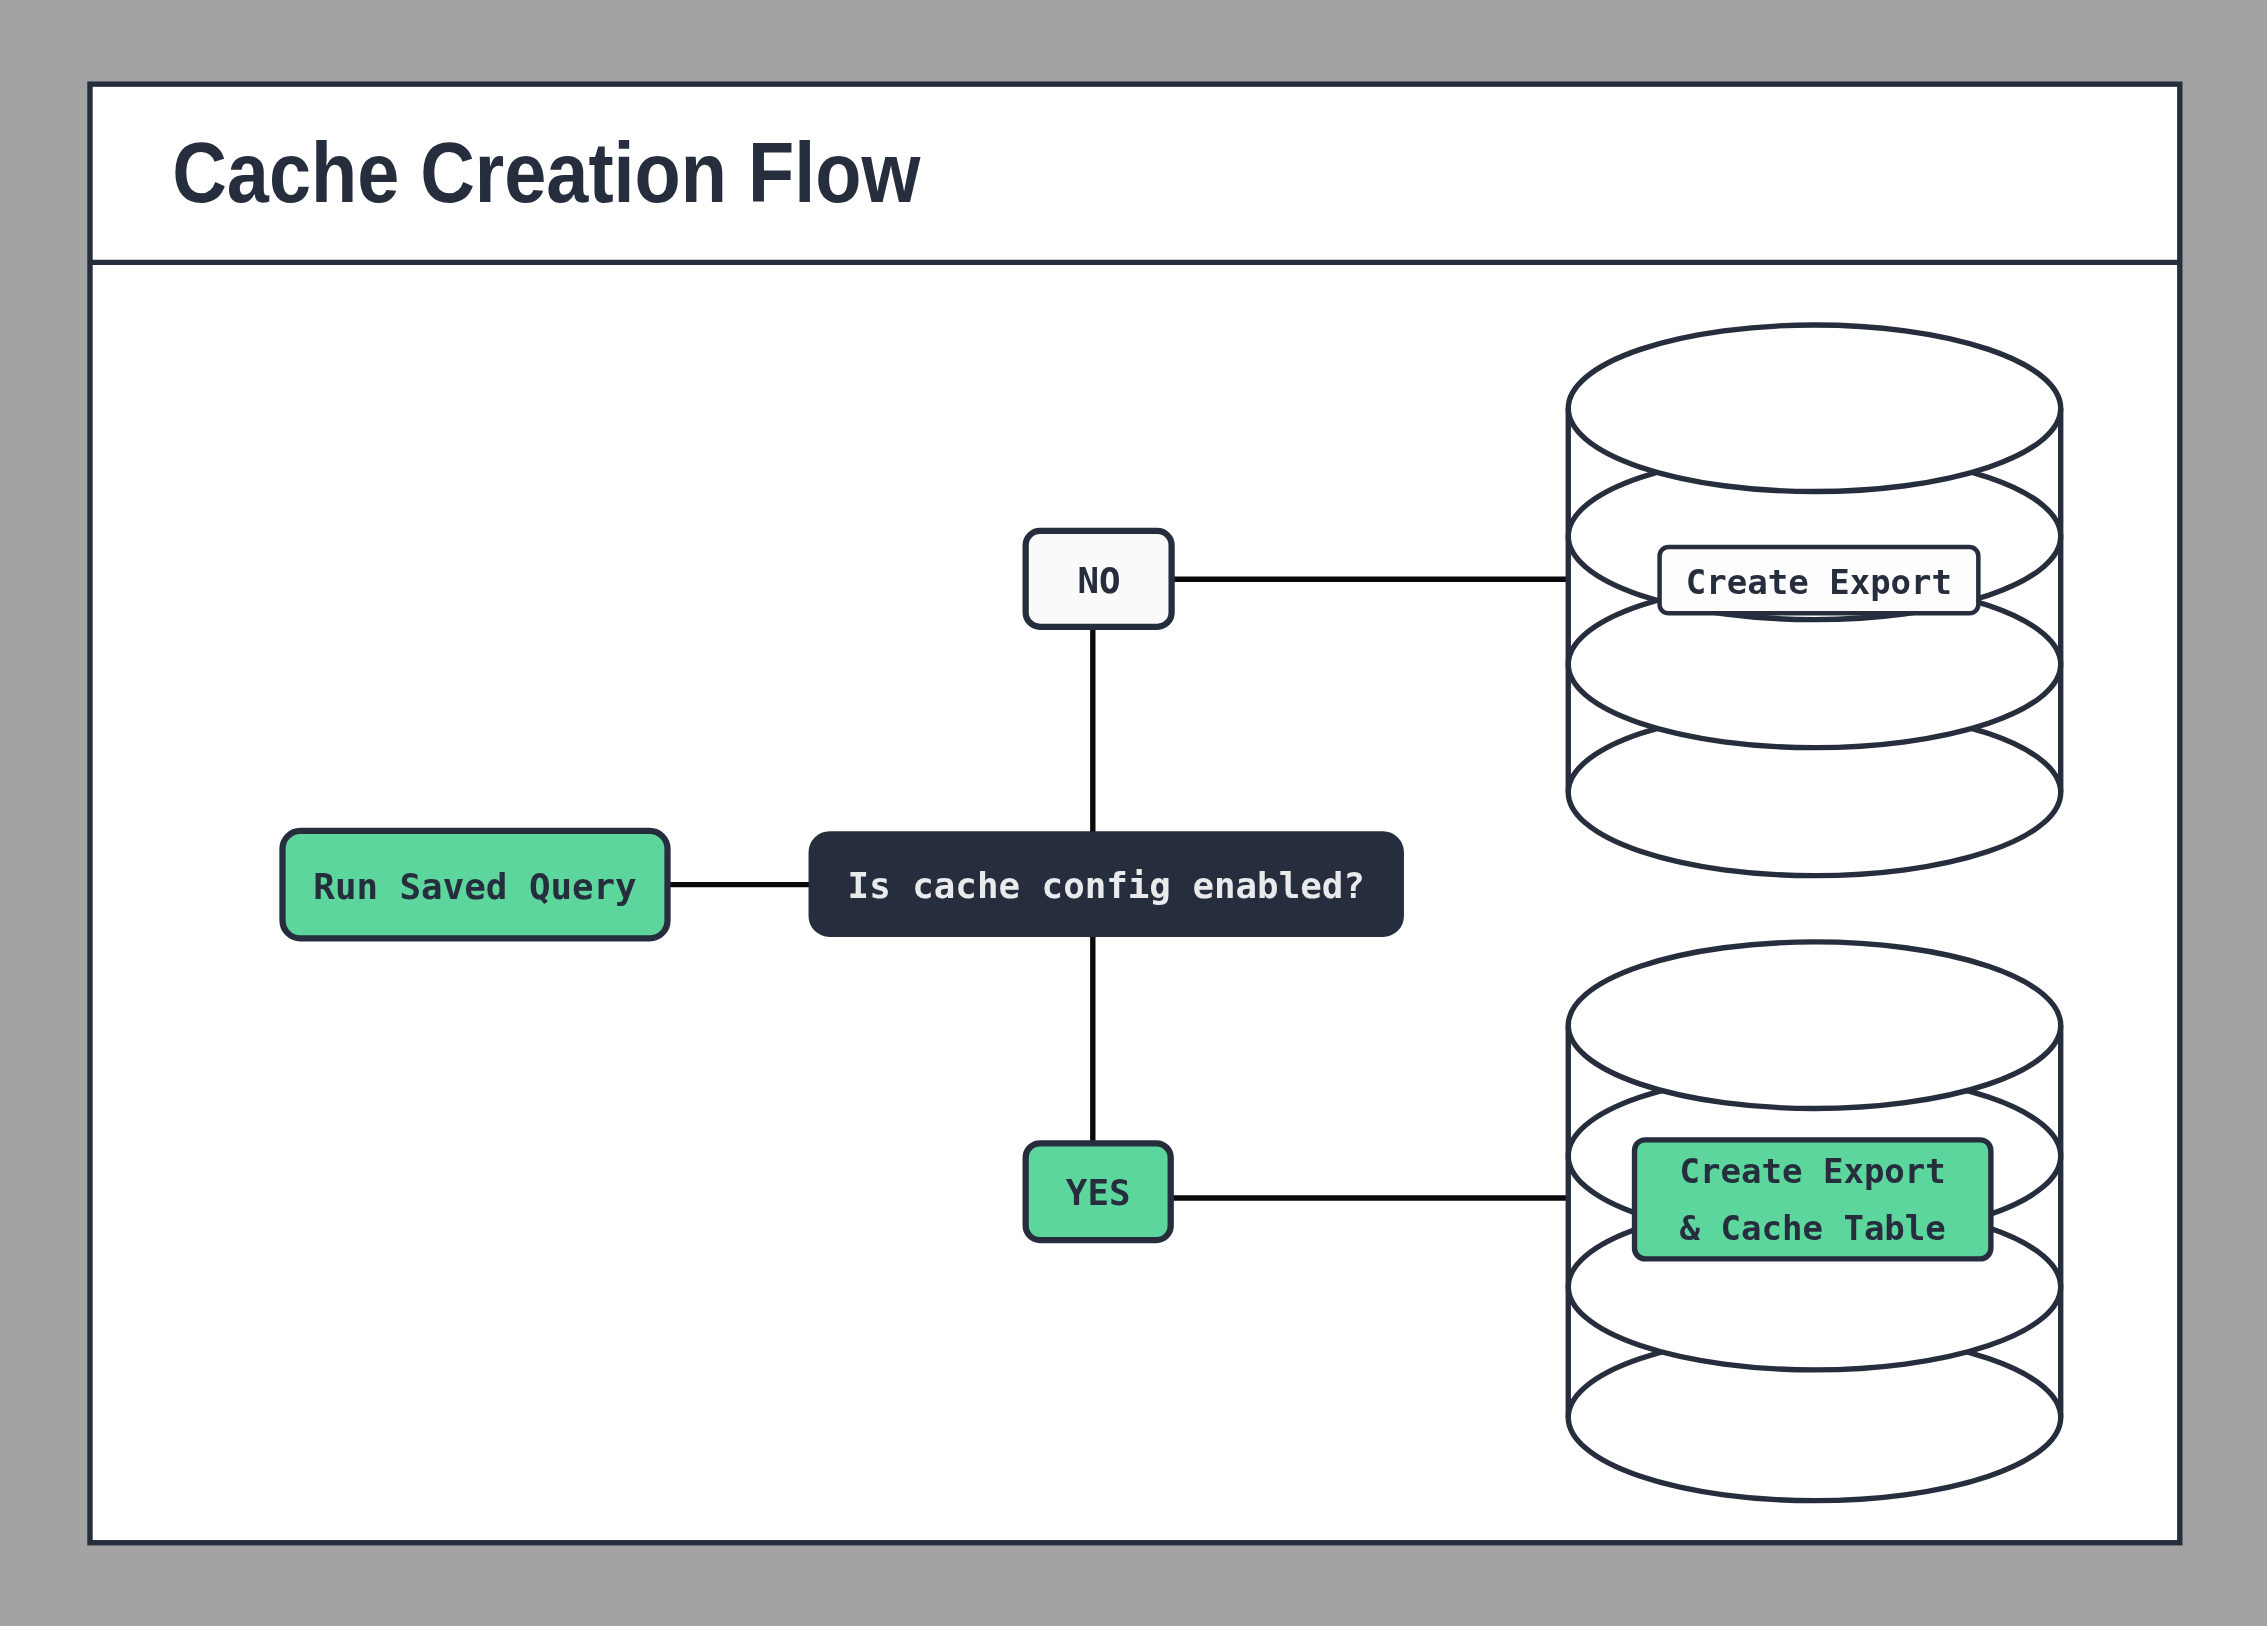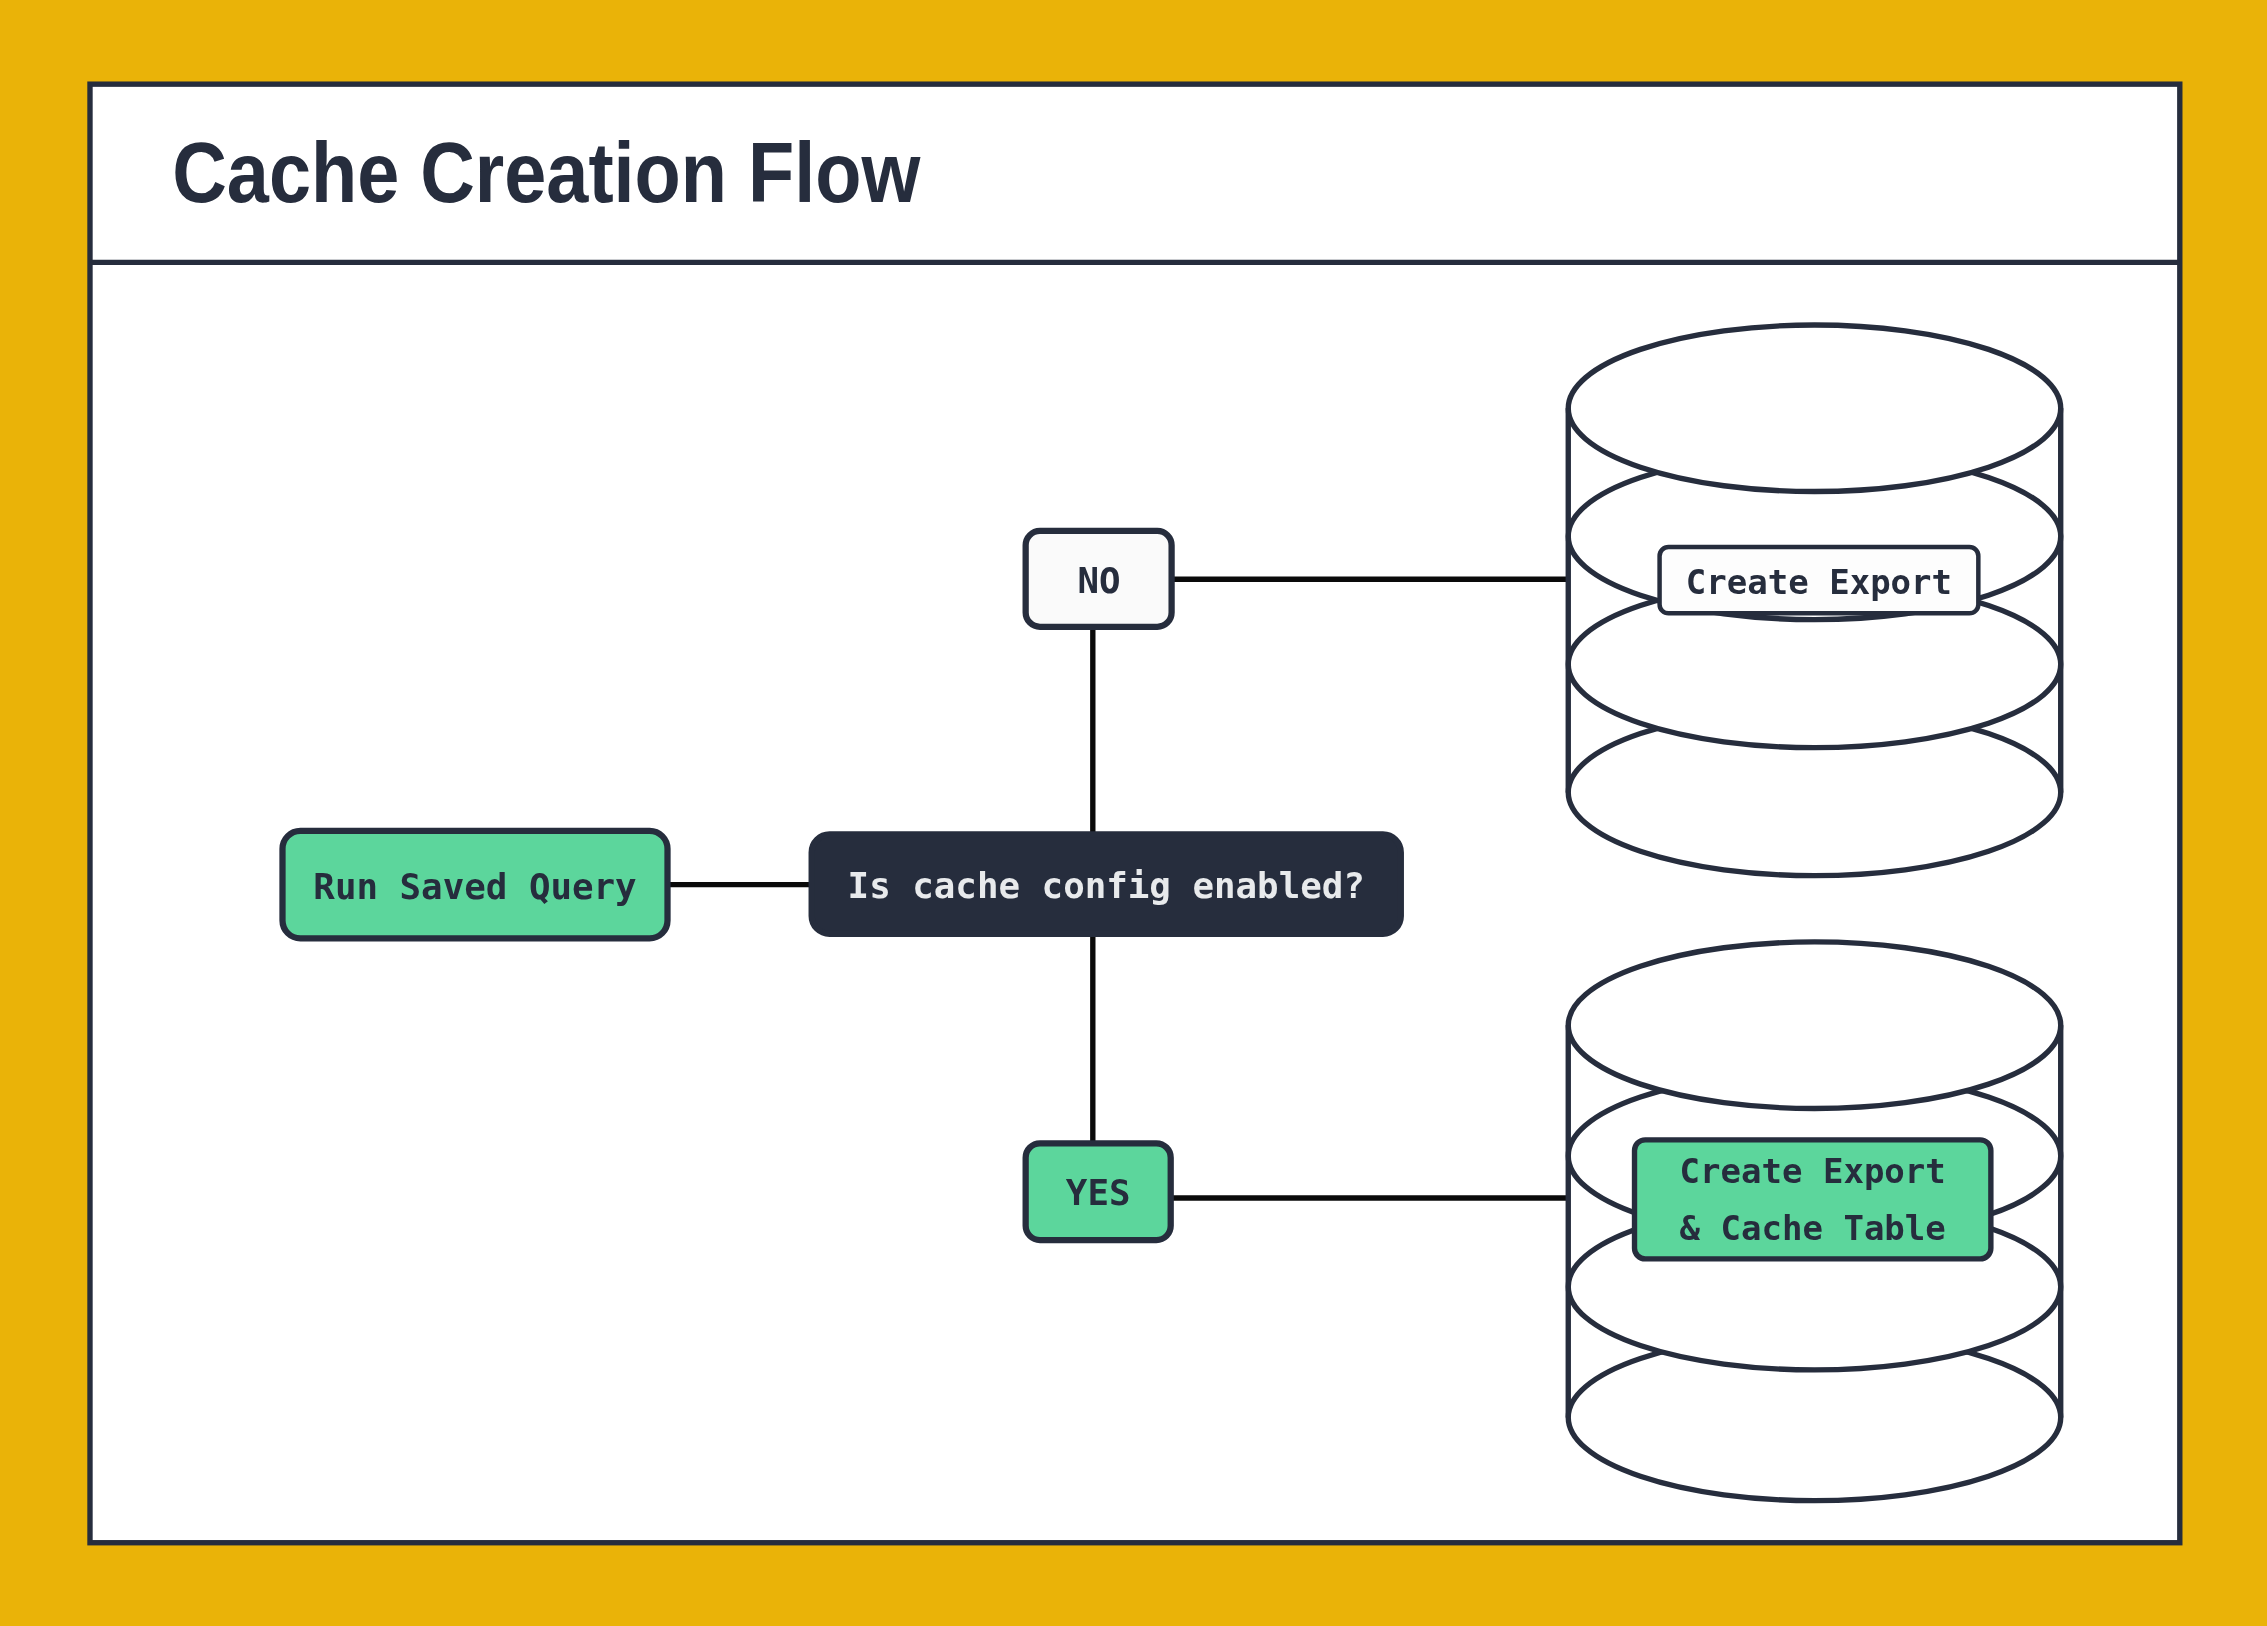--- a/index.html
+++ b/index.html
@@ -7,21 +7,21 @@
     padding: 0;
     background: #ffffff;
     width: 2268px;
     height: 1626px;
     overflow: hidden;
   }
   .stage {
     position: relative;
     width: 2268px;
     height: 1626px;
-    background: #eab308;
+    background: #a3a3a3;
   }
   svg { display: block; }
   .title-text {
     font-family: "Liberation Sans", sans-serif;
     font-weight: bold;
     font-size: 96px;
   }
   .mono {
     font-family: "DejaVu Sans Mono", "Liberation Mono", monospace;
     font-weight: bold;

